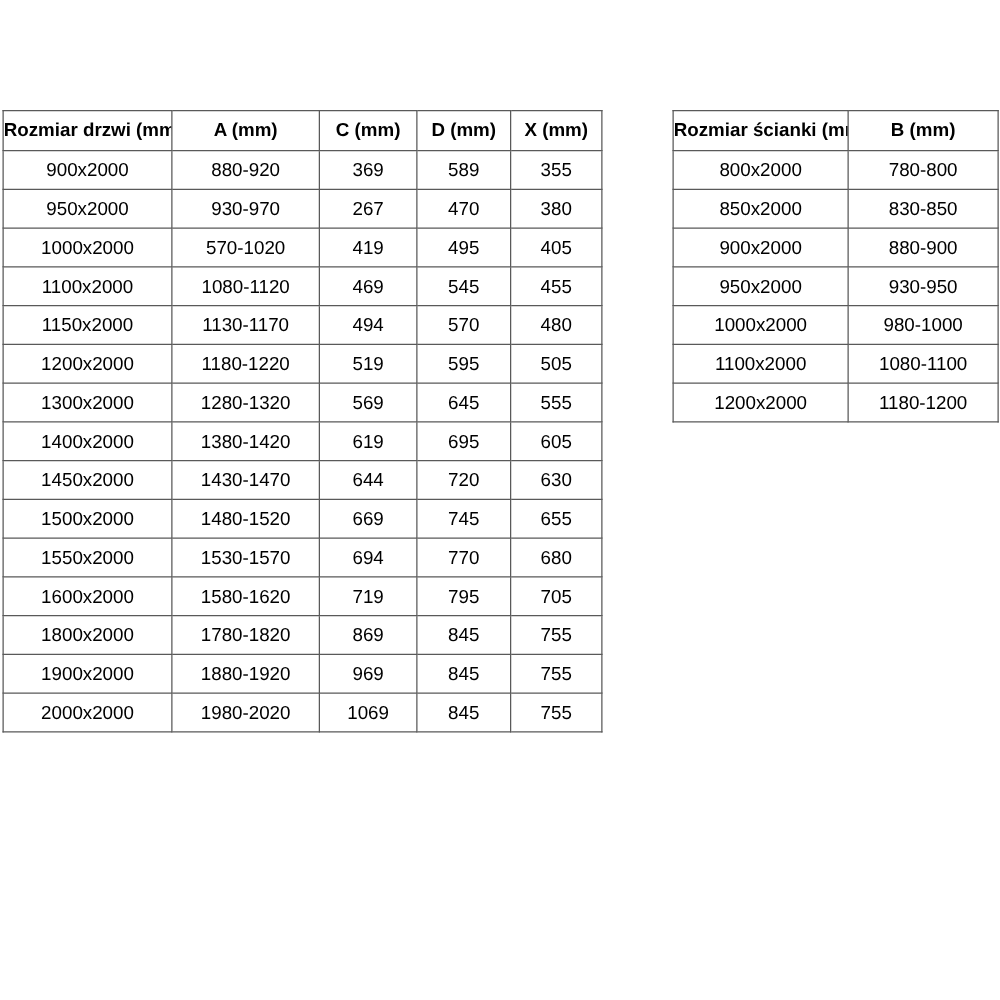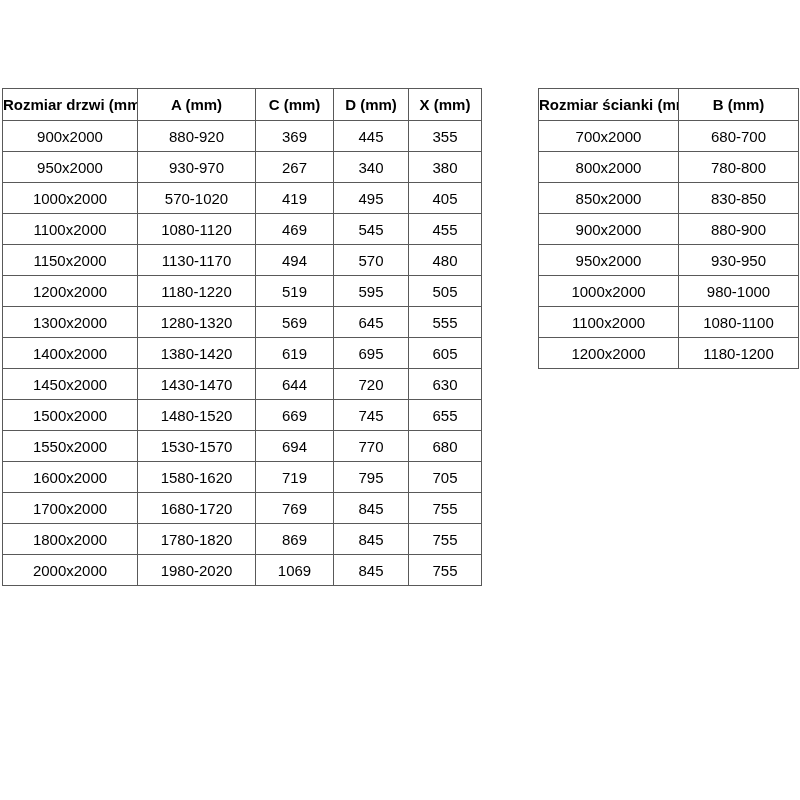--- a/index.html
+++ b/index.html
@@ -77,28 +77,28 @@
           <th>C (mm)</th>
           <th>D (mm)</th>
           <th>X (mm)</th>
         </tr>
     </thead>
     <tbody>
         <tr>
           <td>900x2000</td>
           <td>880-920</td>
           <td>369</td>
-          <td>445</td>
+          <td>589</td>
           <td>355</td>
         </tr>
         <tr>
           <td>950x2000</td>
           <td>930-970</td>
           <td>267</td>
-          <td>340</td>
+          <td>470</td>
           <td>380</td>
         </tr>
         <tr>
           <td>1000x2000</td>
           <td>570-1020</td>
           <td>419</td>
           <td>495</td>
           <td>405</td>
         </tr>
         <tr>
@@ -158,30 +158,30 @@
           <td>680</td>
         </tr>
         <tr>
           <td>1600x2000</td>
           <td>1580-1620</td>
           <td>719</td>
           <td>795</td>
           <td>705</td>
         </tr>
         <tr>
-          <td>1700x2000</td>
-          <td>1680-1720</td>
-          <td>769</td>
-          <td>845</td>
-          <td>755</td>
-        </tr>
-        <tr>
           <td>1800x2000</td>
           <td>1780-1820</td>
           <td>869</td>
+          <td>845</td>
+          <td>755</td>
+        </tr>
+        <tr>
+          <td>1900x2000</td>
+          <td>1880-1920</td>
+          <td>969</td>
           <td>845</td>
           <td>755</td>
         </tr>
         <tr>
           <td>2000x2000</td>
           <td>1980-2020</td>
           <td>1069</td>
           <td>845</td>
           <td>755</td>
         </tr>
@@ -194,24 +194,20 @@
         <col class="c1">
     </colgroup>
     <thead>
       <tr>
           <th>Rozmiar ścianki (mm)</th>
           <th>B (mm)</th>
         </tr>
     </thead>
     <tbody>
         <tr>
-          <td>700x2000</td>
-          <td>680-700</td>
-        </tr>
-        <tr>
           <td>800x2000</td>
           <td>780-800</td>
         </tr>
         <tr>
           <td>850x2000</td>
           <td>830-850</td>
         </tr>
         <tr>
           <td>900x2000</td>
           <td>880-900</td>

